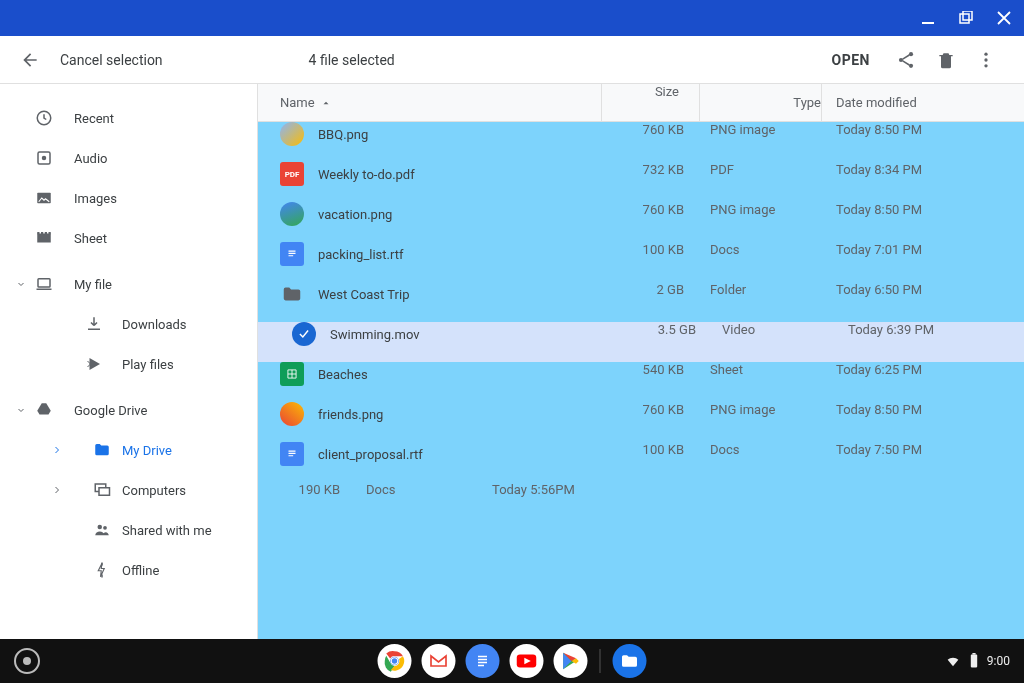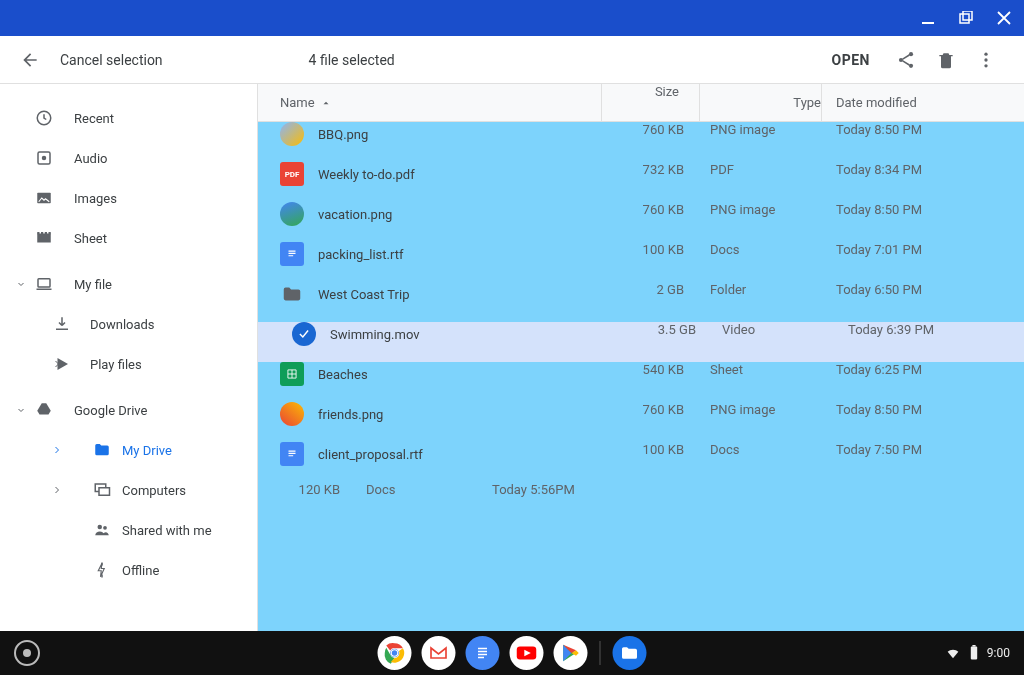--- a/index.html
+++ b/index.html
@@ -15,21 +15,21 @@
   .toolbar .cancel { color: #3c4043; font-weight: 400; }
   .toolbar .selcount { margin-left: 146px; color: #3c4043; }
   .toolbar .spacer { flex: 1; }
   .toolbar .open { font-weight: 700; letter-spacing: 0.5px; color: #3c4043; padding: 6px 12px; margin-right: 4px; cursor: pointer; }
   .toolbar .ticon { width: 40px; height: 40px; display: flex; align-items: center; justify-content: center; color: #5f6368; cursor: pointer; }
 
   
   .main { display: flex; height: 555px; }
   .sidebar { width: 258px; border-right: 1px solid #e0e0e0; padding-top: 14px; font-size: 13px; color: #3c4043; }
   .s-item { height: 40px; display: flex; align-items: center; gap: 20px; padding-left: 34px; cursor: pointer; }
-  .s-item.child { padding-left: 52px; gap: 18px; }
+  .s-item.child { padding-left: 52px; gap: 18px; margin-left: 32px; }
   .s-item.child2 { padding-left: 92px; gap: 10px; }
   .s-item .chev { position: absolute; width: 18px; display:flex; align-items:center; justify-content:center; }
   .s-item-rel { position: relative; }
   .s-item .chev.outer { left: 12px; }
   .s-item .chev.inner { left: 48px; }
   .s-item.active { color: #1a73e8; }
   .s-item .ico { width: 20px; height: 20px; display:flex; align-items:center; justify-content:center; color: #5f6368; }
   .s-item.active .ico { color: #1a73e8; }
   .s-sep { height: 6px; }
 
@@ -51,21 +51,21 @@
   .ficon.thumb { background: linear-gradient(135deg, #8ab4f8, #fbbc04); border-radius:50%; }
   .ficon.thumb2 { background: linear-gradient(160deg, #4285f4, #34a853); border-radius:50%; }
   .ficon.thumb3 { background: linear-gradient(40deg, #ea4335, #fbbc04); border-radius:50%; }
   .ficon.pdf { background:#ea4335; border-radius:3px; font-size:8px;}
   .ficon.doc { background:#4285f4; border-radius:3px; }
   .ficon.sheet { background:#0f9d58; border-radius:3px; }
   .ficon.folder { color:#5f6368; }
   .ficon.check { background:#1967d2; }
 
   
-  .shelf { position:absolute; bottom:8px; left:0; right:0; height:44px; background:#111; display:flex; align-items:center; padding:0 14px; }
+  .shelf { position:absolute; bottom:0; left:0; right:0; height:44px; background:#111; display:flex; align-items:center; padding:0 14px; }
   .shelf .launcher { width:26px; height:26px; border:2px solid #bbb; border-radius:50%; display:flex;align-items:center;justify-content:center; cursor:pointer; }
   .shelf .launcher::after { content:""; width:8px;height:8px;border-radius:50%;background:#bbb;}
   .shelf .apps { position:absolute; left:50%; transform:translateX(-50%); display:flex; gap:10px; align-items:center;}
   .shelf .app { width:34px; height:34px; border-radius:50%; display:flex;align-items:center;justify-content:center; cursor:pointer; font-weight:bold; font-size:16px;}
   .shelf .divider { width:1px; height:24px; background:#555; margin:0 2px;}
   .shelf .status { margin-left:auto; display:flex; align-items:center; gap:8px; color:#eee; font-size:12px;}
 
   svg { display:block; }
 </style>
 </head>
@@ -378,21 +378,21 @@
                 <path d="M6 7h12M6 11h12M6 15h8" stroke="#fff" stroke-width="2"></path>
               </svg>
             </div>
             <span>client_proposal.rtf</span>
           </div>
           <div class="c-size">100 KB</div>
           <div class="c-type">Docs</div>
           <div class="c-date">Today 7:50 PM</div>
         </div>
         <div class="frow">
-          <div class="c-size">120 KB</div>
+          <div class="c-size">190 KB</div>
           <div class="c-type">Docs</div>
           <div class="c-date">Today 5:56PM</div>
         </div>
       </div>
   </div>
 </div>
 
 <div class="shelf">
   <div class="launcher"></div>
   <div class="apps">

